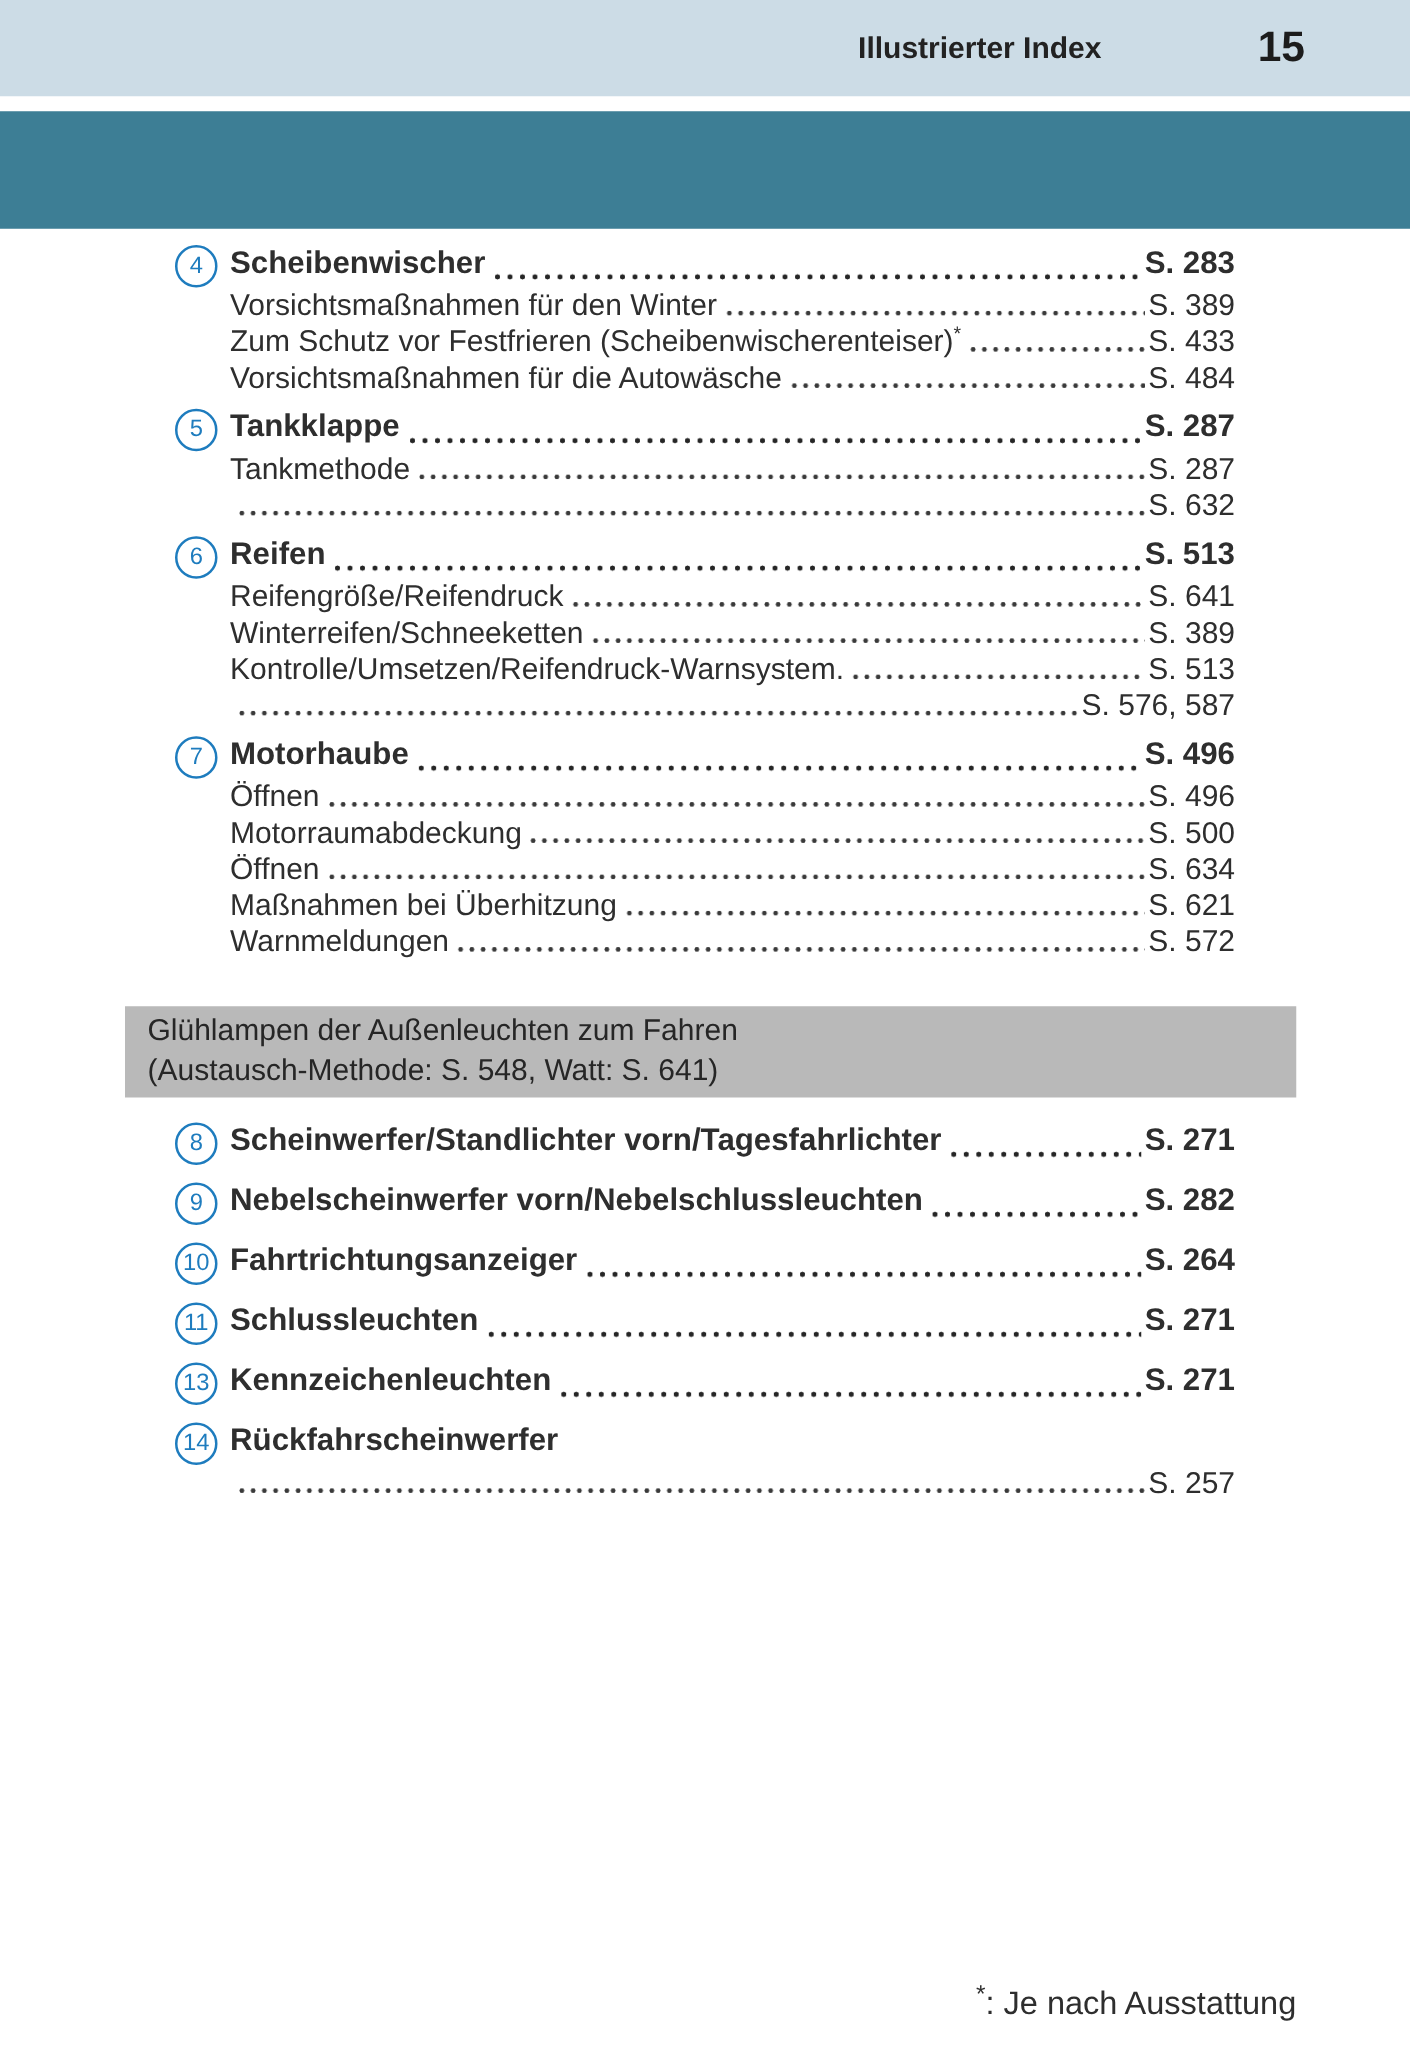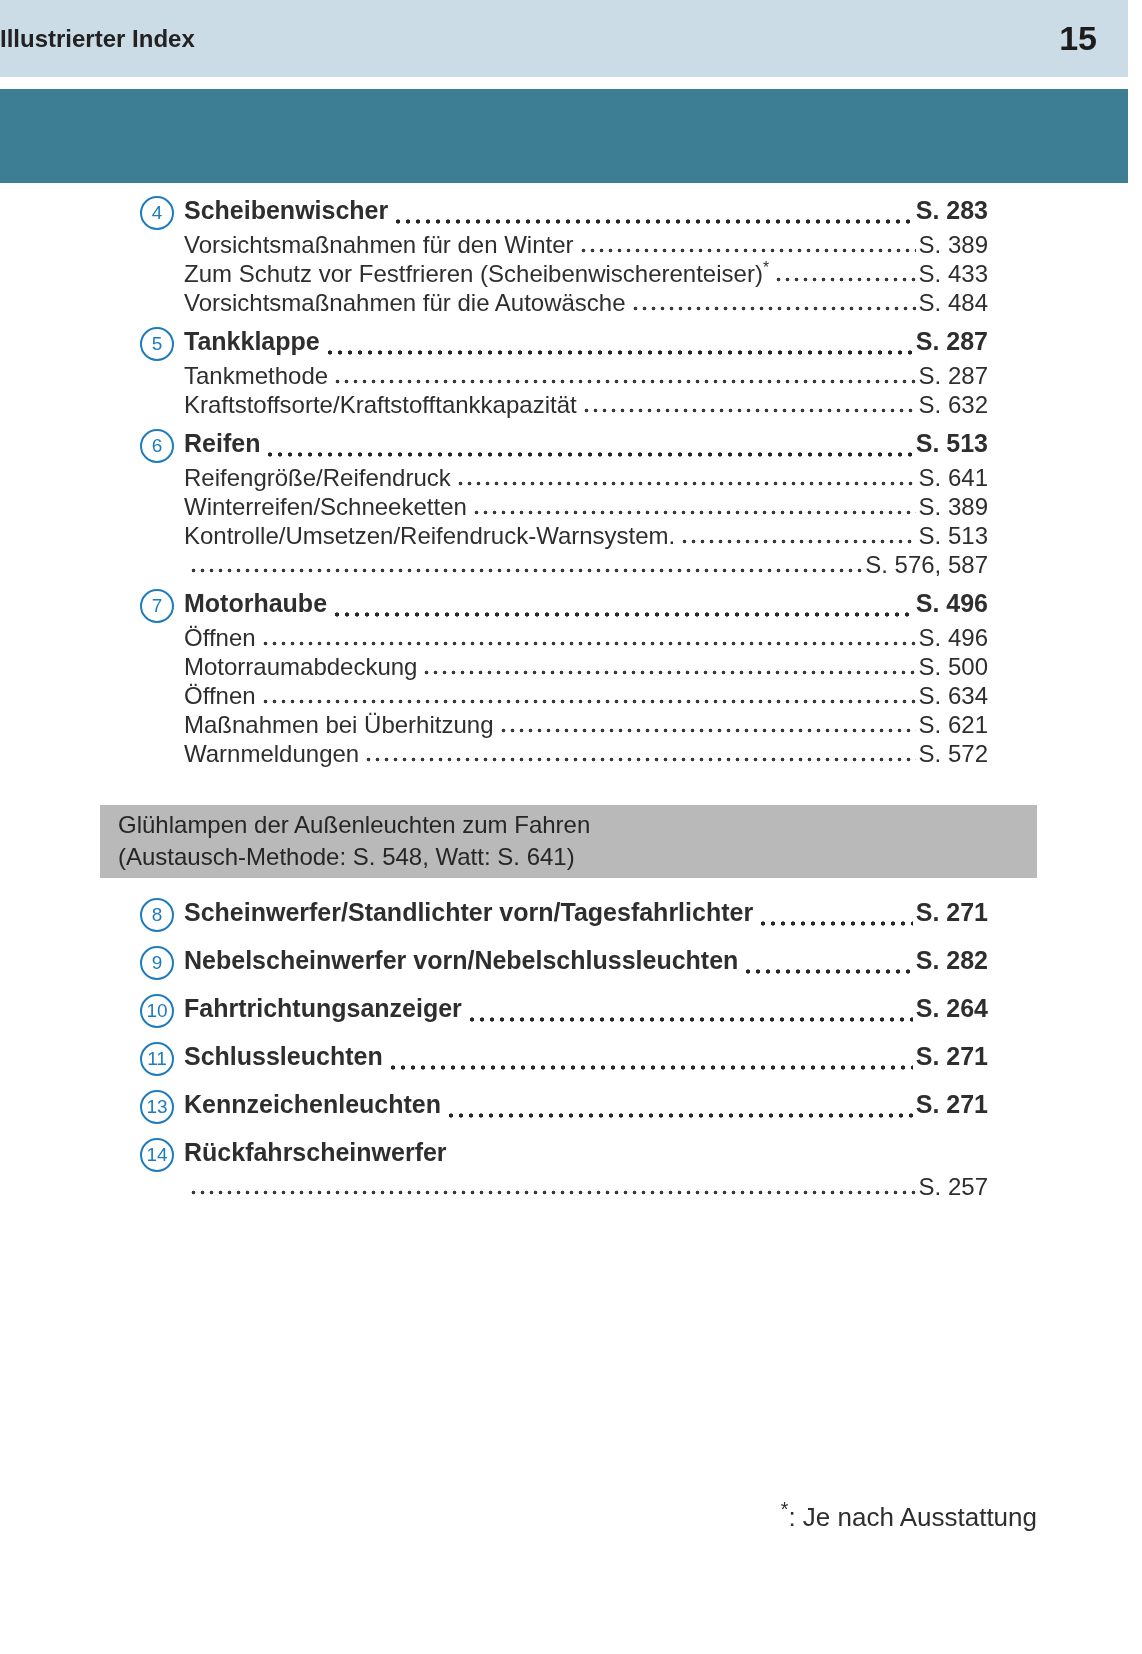--- a/index.html
+++ b/index.html
@@ -16,24 +16,24 @@
     background:#ffffff;
     font-family:"Liberation Sans","DejaVu Sans",sans-serif;
     color:var(--ink);
     overflow:hidden;
   }
 
   
   .band-header{
     position:absolute;top:0;left:0;width:1128px;height:77px;
     background:var(--band-header);
-    display:flex;align-items:center;justify-content:space-between;
+    display:flex;align-items:center;justify-content:flex-end;
   }
   .header-title{font-size:24px;font-weight:bold;color:#222;}
-  .header-page{font-size:34px;font-weight:bold;color:#1c1c1c;margin-left:125px;margin-right:31px;}
+  .header-page{font-size:34px;font-weight:bold;color:#1c1c1c;margin-left:125px;margin-right:84px;}
 
   
   .band-teal{
     position:absolute;top:89px;left:0;width:1128px;height:94px;
     background:var(--band-teal);
   }
 
   
   .list-top{position:absolute;left:140px;top:196px;width:848px;}
   .list-bottom{position:absolute;left:140px;top:898px;width:848px;}
@@ -71,21 +71,21 @@
   
   .note-box{
     position:absolute;left:100px;top:805px;width:937px;height:73px;
     box-sizing:border-box;padding:4px 0 0 18px;
     background:var(--note-box-bg);
     font-size:24px;line-height:32px;color:#262626;
   }
 
   
   .footnote{
-    position:absolute;top:1502px;right:105px;
+    position:absolute;top:1587px;right:105px;
     font-size:26px;color:var(--ink);
   }
   .footnote sup{font-size:75%;line-height:0;}
 </style>
 </head>
 <body>
 
 <div class="page">
 
   <div class="band-header">
@@ -130,21 +130,20 @@
           <span class="page-ref">S. 287</span>
         </div>
         <div class="row">
           <div class="badge-col"></div>
           <span class="label">Tankmethode</span>
           <span class="leader"></span>
           <span class="page-ref">S. 287</span>
         </div>
         <div class="row">
           <div class="badge-col"></div>
-          <span class="label">Kraftstoffsorte/Kraftstofftankkapazität</span>
           <span class="leader"></span>
           <span class="page-ref">S. 632</span>
         </div>
       </div>
       <div class="item">
         <div class="row title-row">
           <div class="badge-col"><span class="num-circle">6</span></div>
           <span class="label">Reifen</span>
           <span class="leader"></span>
           <span class="page-ref">S. 513</span>

